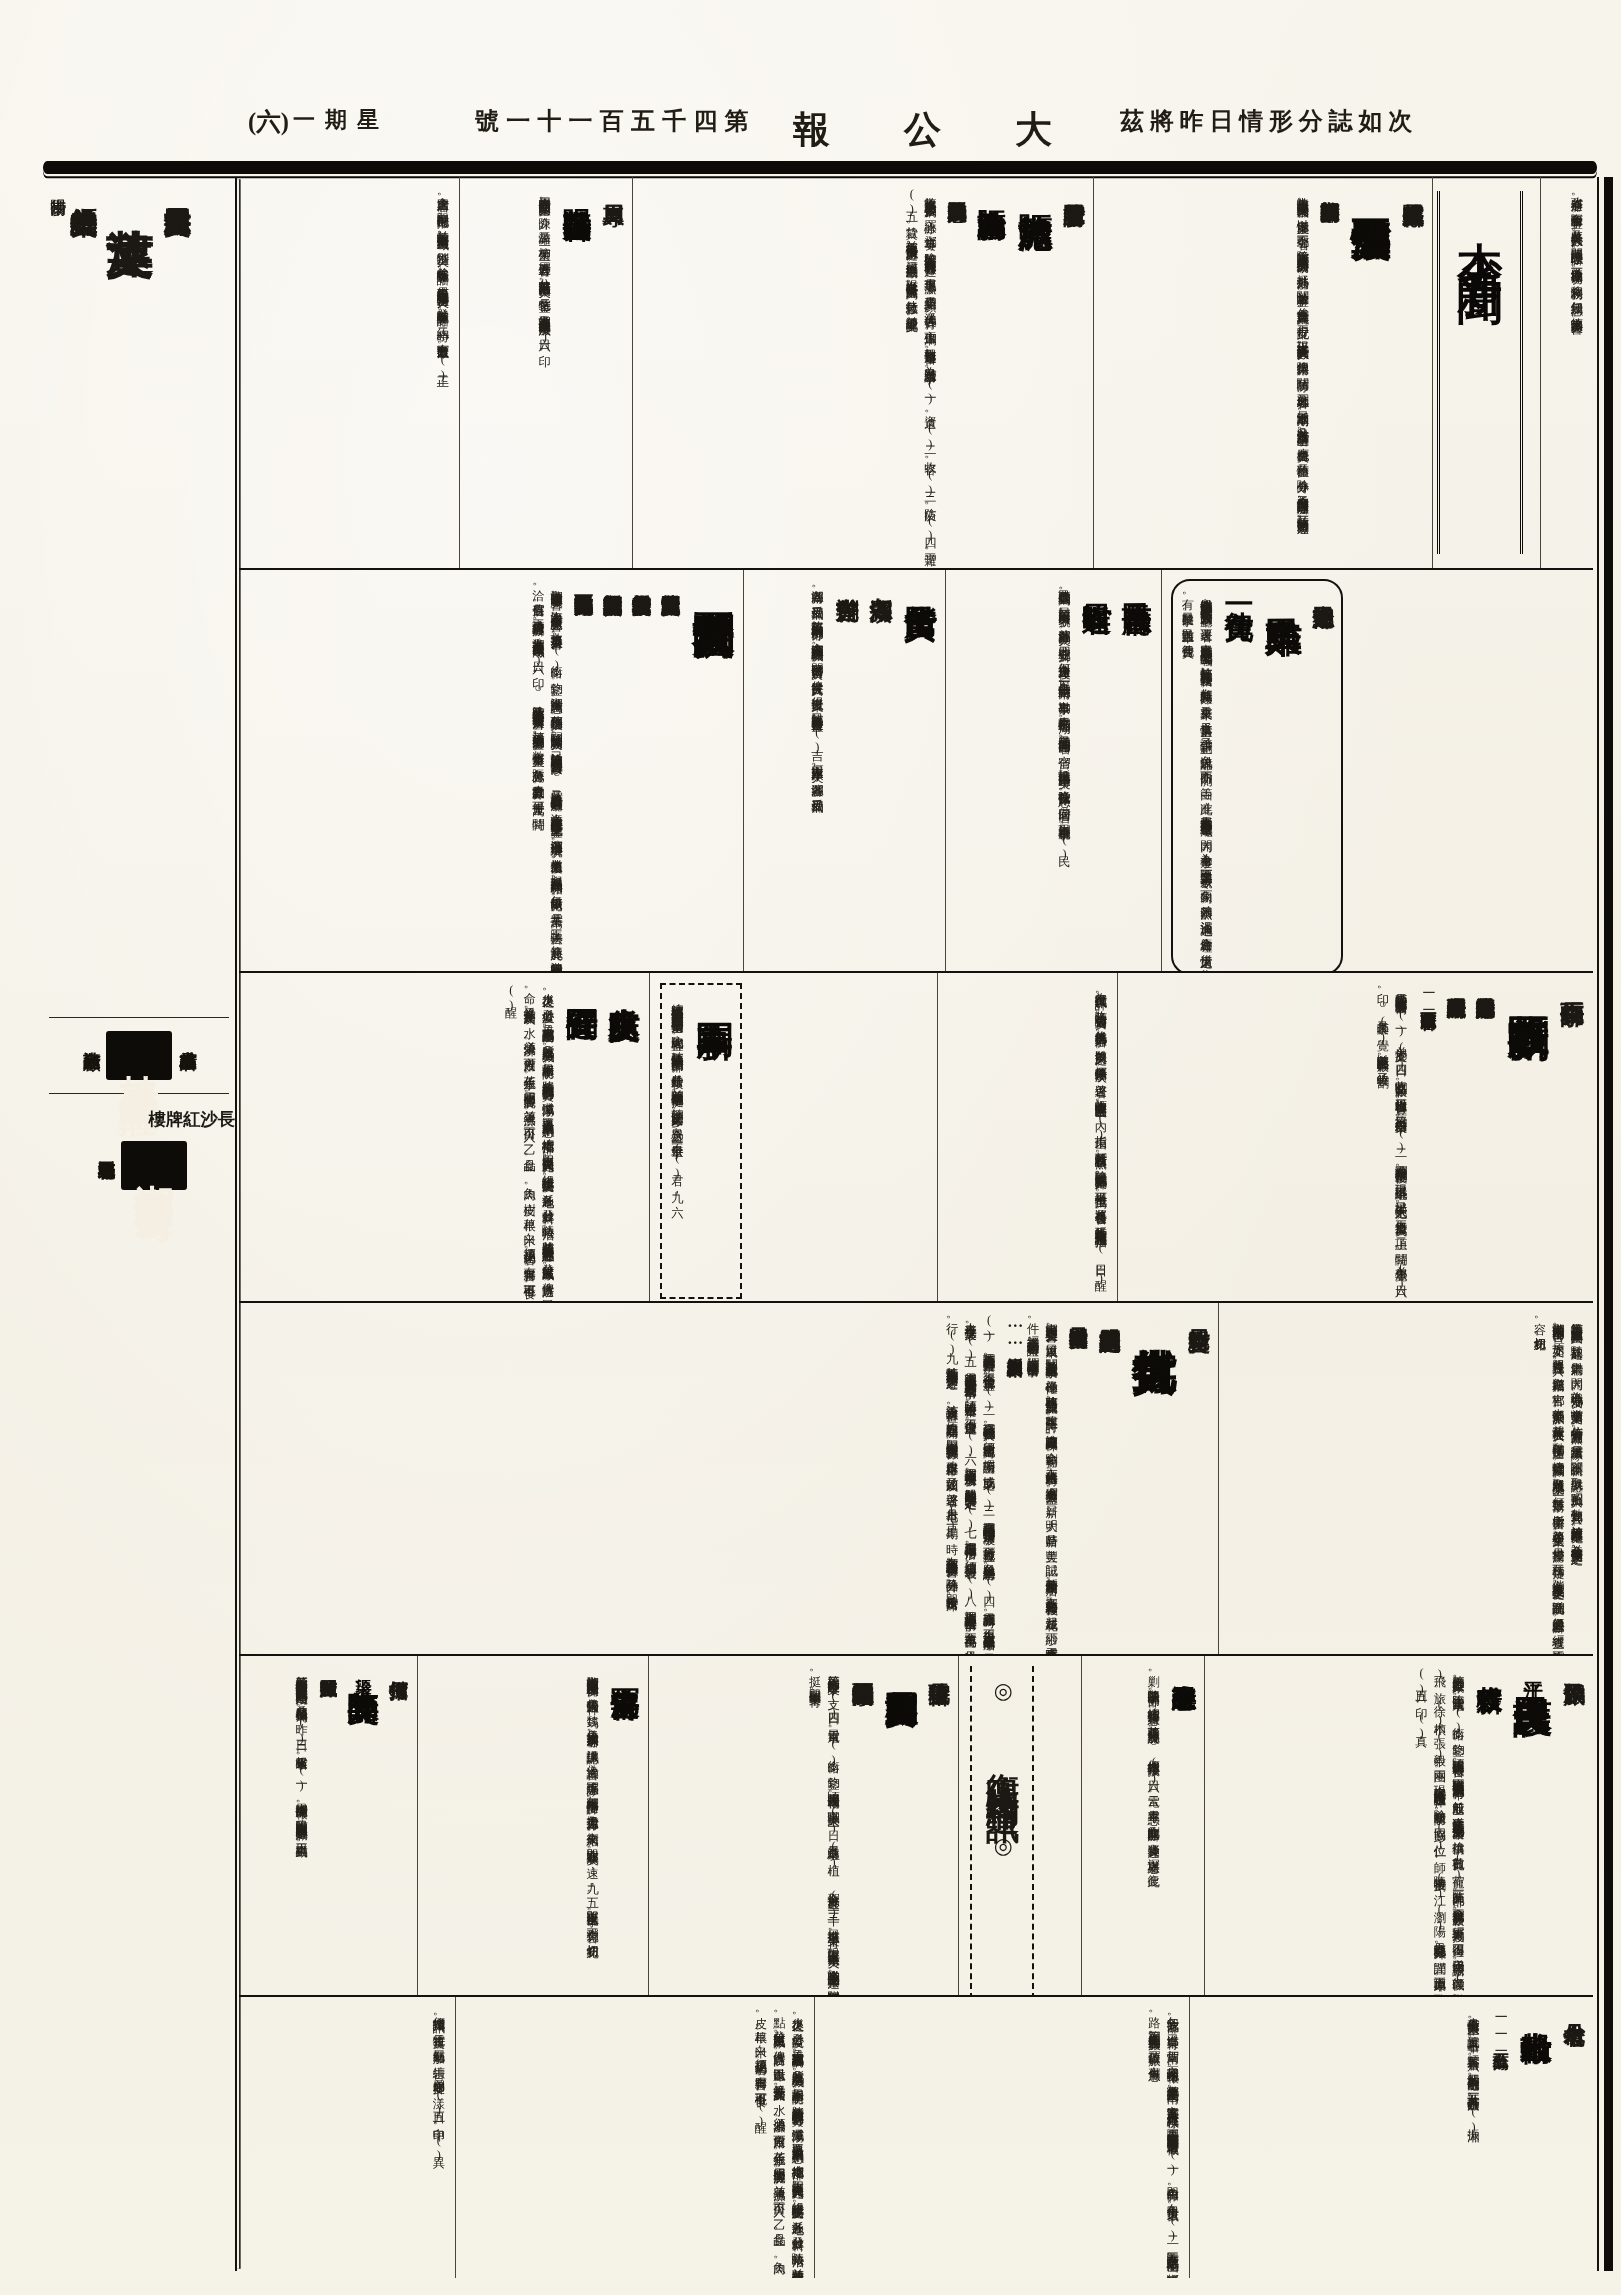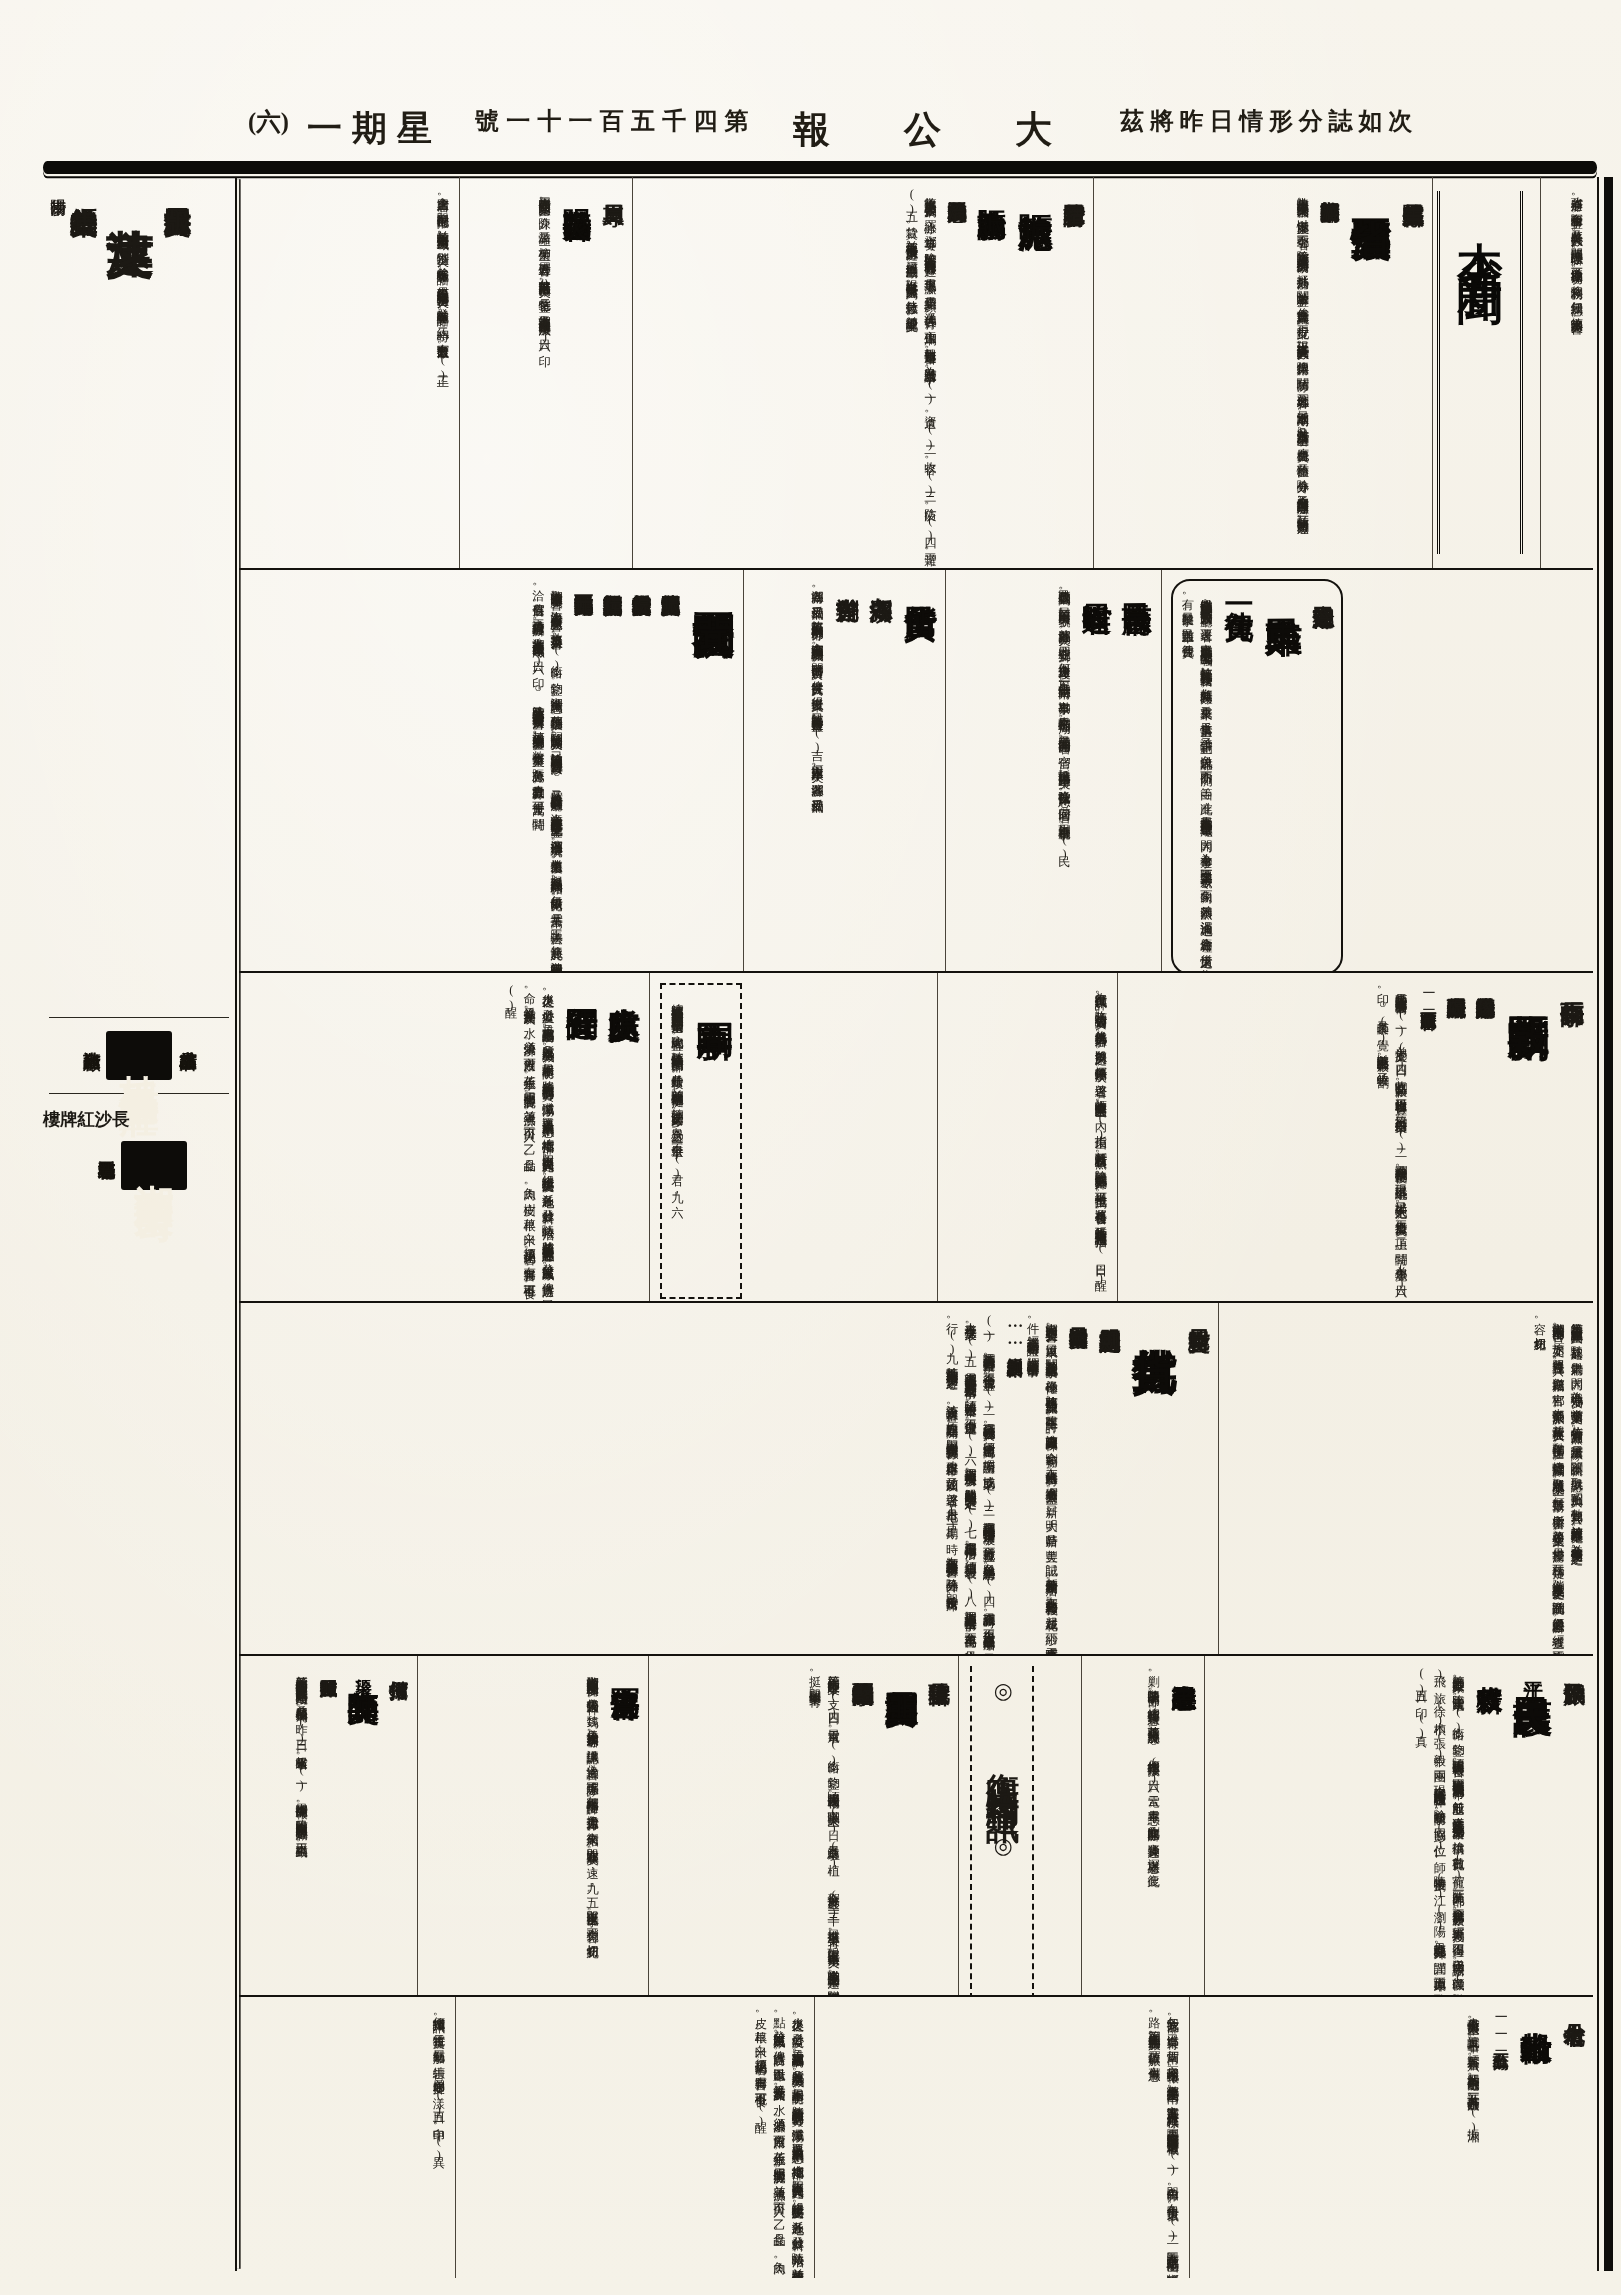--- a/index.html
+++ b/index.html
@@ -6,42 +6,42 @@
   .page{position:relative;width:1622px;height:2295px;margin:0 auto;overflow:hidden;
         background:#f6f3ea;
         background-image:radial-gradient(ellipse at 30% 20%, rgba(255,255,255,.5), rgba(0,0,0,0) 60%),
                          linear-gradient(180deg,#f7f4ec 0%,#f3efe4 55%,#f5f2e8 100%);
         color:#1c1914;font-family:"Liberation Serif","DejaVu Serif",serif;}
   .v{writing-mode:vertical-rl;text-orientation:upright;}
   
   .masthead{position:absolute;left:43px;top:99px;width:1550px;height:61px;}
   .mh{position:absolute;top:5.8px;white-space:nowrap;font-weight:bold;color:#211d15;}
   .mh-page{left:205px;font-size:24.5px;}
-  .mh-week{left:264px;font-size:35px;letter-spacing:10px;}
+  .mh-week{left:250px;font-size:22px;letter-spacing:10px;}
   .mh-issue{left:432px;font-size:24px;letter-spacing:7.2px;}
   .mh-paper{left:750px;font-size:37px;letter-spacing:74px;}
   .mh-date{left:1077px;font-size:24px;letter-spacing:5.8px;}
   .bigrule{position:absolute;left:43px;top:161px;width:1554px;height:13px;background:#0c0b08;
            border-radius:4.3px/6.5px;box-shadow:0 2.2px 0 #f6f3ea,0 4.3px 0 #0c0b08;}
   
   .rightbar{position:absolute;top:177px;right:8.6px;width:9.4px;height:2094px;background:#0e0d0a;}
   .rightbar2{position:absolute;top:177px;right:23px;width:2.2px;height:2094px;background:#16140f;}
   
   .rail{position:absolute;left:43px;top:177px;width:192px;height:2094px;
         border-right:2.2px solid #14120d;box-shadow:4.3px 0 0 -2.2px #f6f3ea,5.8px 0 0 -2.2px #14120d;}
   .rail .ad1{height:807px;padding:10px 4.3px;}
   .ad1 .l1{font-size:27px;font-weight:bold;line-height:1.1;}
   .ad1 .l2{font-size:48px;font-weight:bold;margin-top:4.3px;}
   .ad1 .l4{font-size:16px;}
   .raildiv{height:0;border-top:1.4px solid #2a271f;margin:13px 5.8px;}
   .adblock{margin:10px auto;width:151px;display:flex;flex-direction:row-reverse;justify-content:center;}
   .inkbox{background:#0d0c09;color:#f4efe2;padding:11.5px 5.8px;border-radius:2.9px;}
   .inkbox.g{font-size:40px;font-weight:bold;letter-spacing:4.3px;}
   .adside{font-size:17.3px;font-weight:bold;padding:7.2px 2.9px;color:#16130d;}
-  .adloc{font-size:17.3px;font-weight:bold;margin:4.3px auto 0;text-align:left;}
+  .adloc{font-size:17.3px;font-weight:bold;margin:4.3px auto 0;text-align:right;}
   
   .content{position:absolute;left:239px;top:177px;width:1354px;height:2094px;}
   .band{display:flex;flex-direction:row-reverse;overflow:hidden;border-top:2.2px solid #14120e;}
   .band.first{border-top:none;}
   .art{position:relative;height:100%;box-sizing:border-box;padding:10px 7.2px;overflow:hidden;
        border-left:0.7px solid #4a443a;}
   .art:last-child{border-left:none;}
   .kick{font-size:21.6px;font-weight:bold;margin-left:7.2px;line-height:1.15;}
   .head{font-size:37px;font-weight:bold;color:#0d0b08;line-height:1.08;margin-left:8.6px;}
   .head2{font-size:29px;font-weight:bold;color:#0d0b08;margin-left:7.2px;line-height:1.1;}

